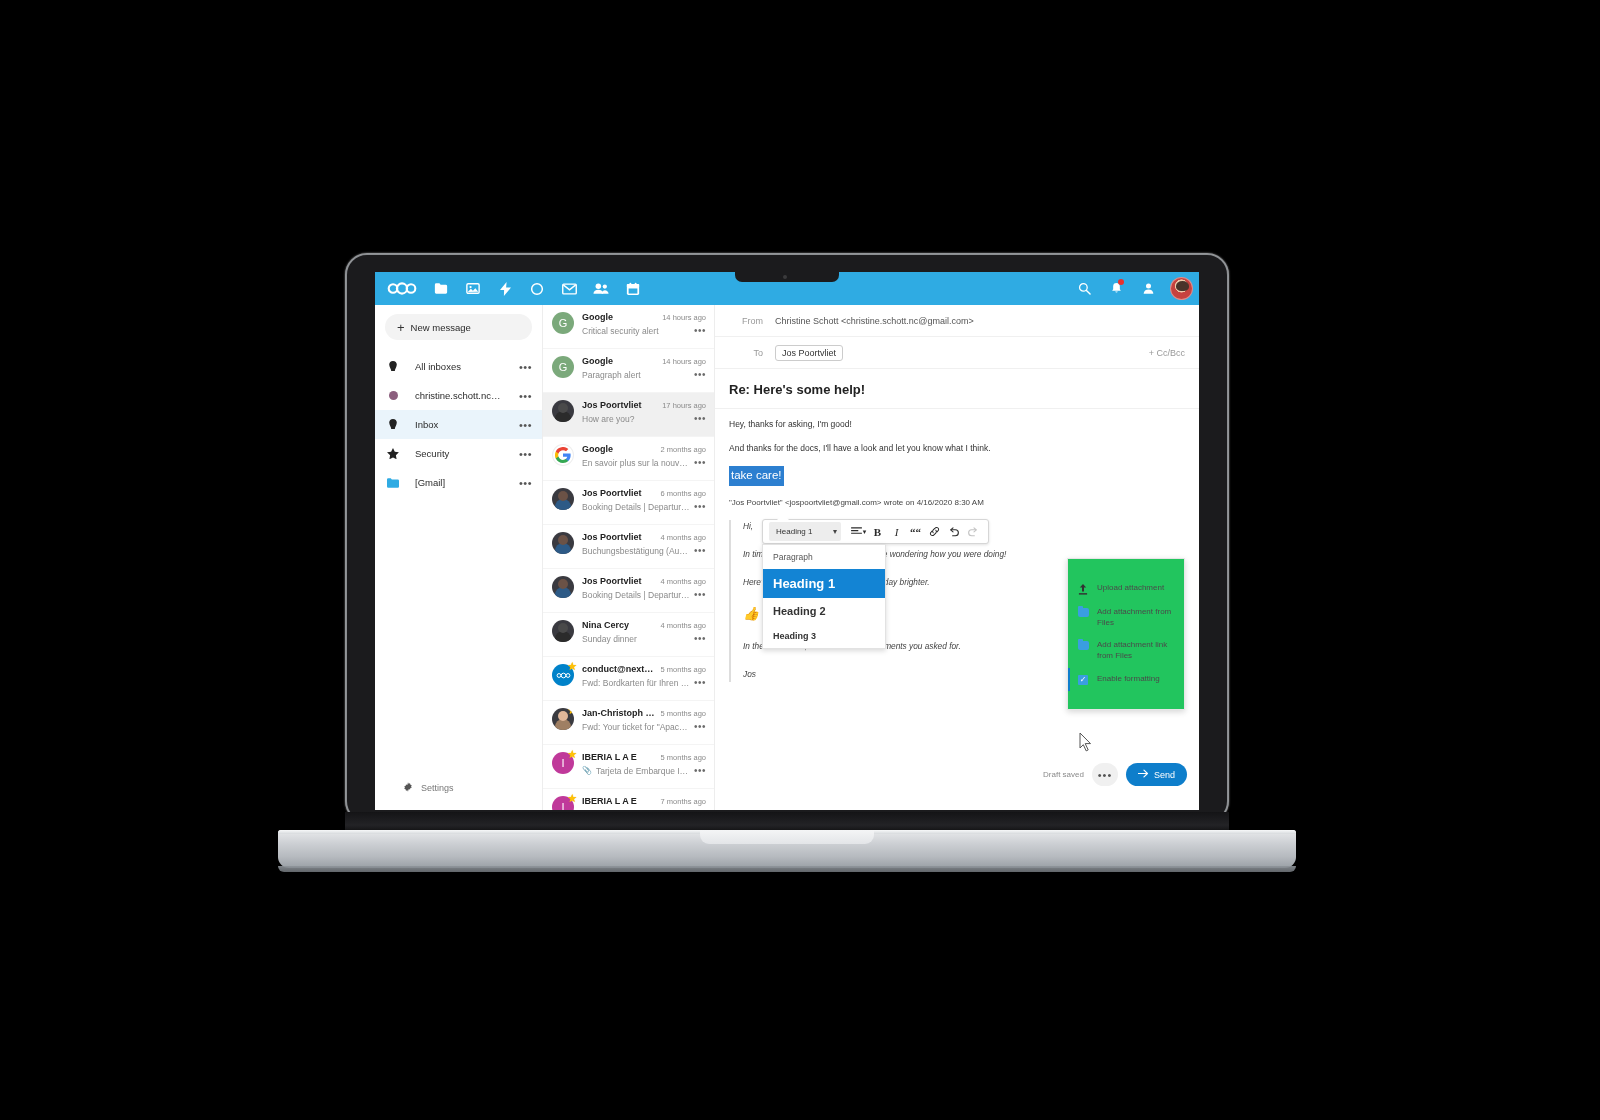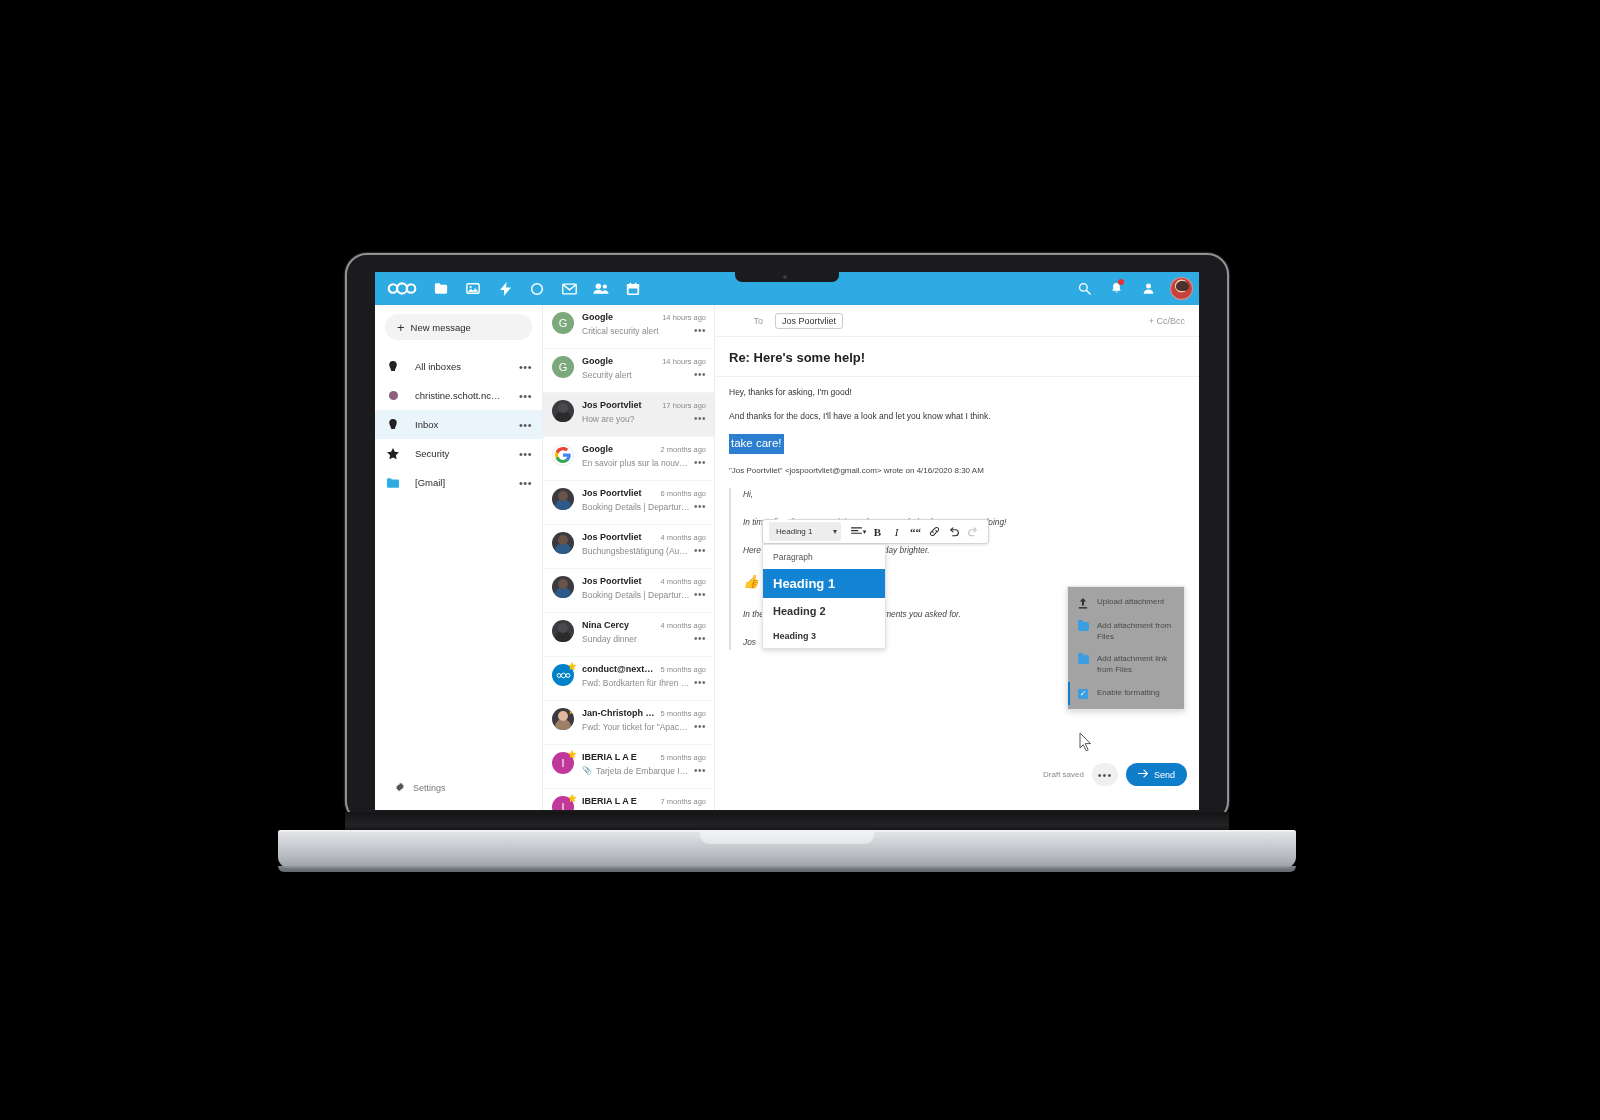--- a/index.html
+++ b/index.html
@@ -111,21 +111,21 @@
   .nav-item {
     height: 29px; display: flex; align-items: center; padding: 0 10px 0 12px;
     font-size: 9.5px; color: #2b2b2b; gap: 16px; position: relative;
   }
   .nav-item.selected { background: #eaf4fb; }
   .nav-item .ni-icon { width: 12px; display: flex; align-items: center; justify-content: center; }
   .nav-item .ni-label { flex: 1; white-space: nowrap; overflow: hidden; text-overflow: ellipsis; }
   .dots { color: #555; font-size: 11px; letter-spacing: .5px; line-height: 6px; }
   .acct-dot { width: 9px; height: 9px; border-radius: 50%; background: #8c5f7e; }
   .settings {
-    position: absolute; bottom: 16px; left: 8px; width: 100%;
+    position: absolute; bottom: 16px; left: 16px; width: 100%;
     display: flex; align-items: center; gap: 8px; padding-left: 12px;
     font-size: 9px; color: #777;
   }
 
   
   .msglist { width: 172px; background: #fff; border-right: 1px solid #ededed; overflow: hidden; }
   .msg {
     height: 44px; display: flex; gap: 8px; padding: 7px 8px 0 9px;
     border-bottom: 1px solid #f4f4f4; position: relative;
   }
@@ -227,22 +227,22 @@
   }
   .dd-item { padding: 7px 10px; color: #333; }
   .dd-item.para { font-size: 8.5px; color: #555; }
   .dd-item.h1 { font-size: 13px; font-weight: 700; background: #1384d4; color: #fff; }
   .dd-item.h2 { font-size: 11px; font-weight: 700; }
   .dd-item.h3 { font-size: 9px; font-weight: 700; }
 
   
   .att-menu {
     position: absolute; right: 14px; bottom: 100px; width: 118px;
-    background: #a3a3a3; border: 1px solid #e6e6e6; box-shadow: 0 2px 6px rgba(0,0,0,.16);
-    z-index: 40; padding: 4px 0;
+    background: #22c55e; border: 1px solid #e6e6e6; box-shadow: 0 2px 6px rgba(0,0,0,.16);
+    z-index: 40; padding: 18px 0;
   }
   .att-item {
     display: flex; gap: 8px; align-items: flex-start; padding: 6px 9px;
     font-size: 8px; color: #4a4a4a; line-height: 1.35;
   }
   .att-item.checked { border-left: 2px solid #0e7ecb; padding-left: 7px; }
   .att-ico { width: 12px; flex: 0 0 12px; display: flex; justify-content: center; padding-top:1px; }
   .cbox {
     width: 10px; height: 10px; background: #3a9ee0; border-radius: 1px;
     color: #fff; font-size: 8px; display: flex; align-items: center; justify-content: center;
@@ -446,21 +446,21 @@
         <div class="msg">
           <div class="av" style="background:#7ba97b">
               <span>G</span>
             </div>
           <div class="mbody">
             <div class="mrow1">
               <span class="mfrom">Google</span>
               <span class="mtime">14 hours ago</span>
             </div>
             <div class="mrow2">
-              <span class="msubj">Security alert</span>
+              <span class="msubj">Paragraph alert</span>
               <span class="mdots">•••</span>
             </div>
           </div>
         </div>
 
         <div class="msg active">
           <div class="av photo dark"></div>
           <div class="mbody">
             <div class="mrow1">
               <span class="mfrom">Jos Poortvliet</span>
@@ -615,20 +615,24 @@
               <span class="mfrom">IBERIA L A E</span>
               <span class="mtime">7 months ago</span>
             </div>
           </div>
         </div>
 
       </div>
 
       <div class="compose">
 
+        <div class="field-row">
+          <span class="field-label">From</span>
+          <span class="field-value">Christine Schott &lt;christine.schott.nc@gmail.com&gt;</span>
+        </div>
 
         <div class="field-row">
           <span class="field-label">To</span>
           <span class="chip">Jos Poortvliet</span>
           <span class="ccbcc">+ Cc/Bcc</span>
         </div>
 
         <div class="subject">Re: Here's some help!</div>
 
         <div class="body">

